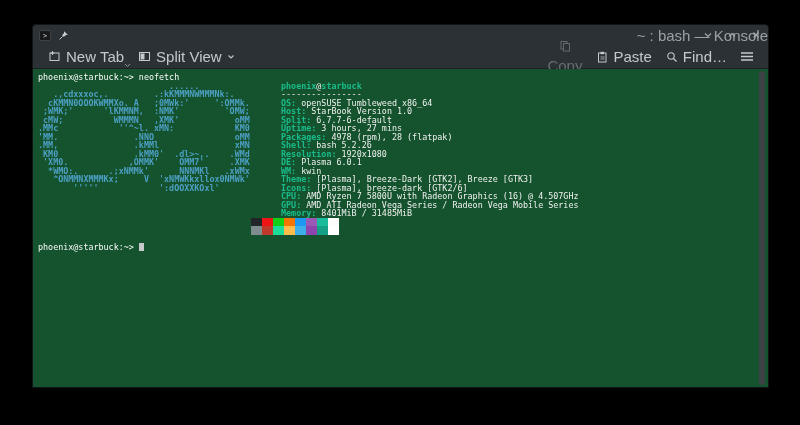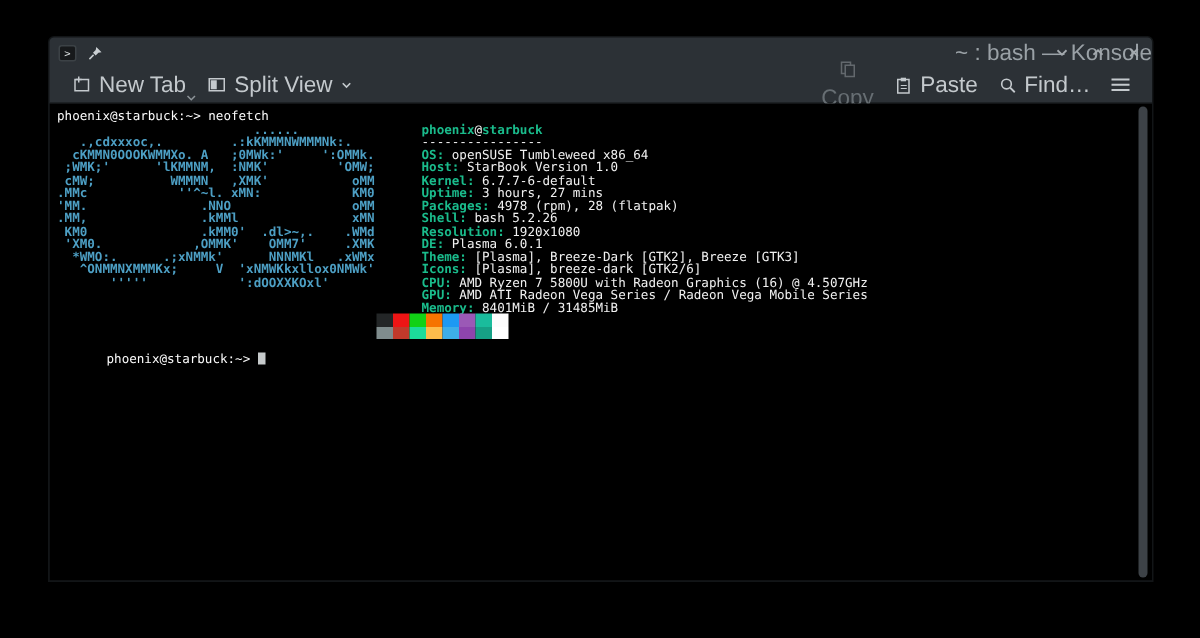--- a/index.html
+++ b/index.html
@@ -22,34 +22,34 @@
   .toolbar{height:23px;display:flex;align-items:center;padding:0 10px;gap:4px;flex:0 0 auto;
            border-bottom:1px solid #1d2124;}
   .tool-btn{display:flex;align-items:center;gap:5px;color:#c4c9cd;font-size:15px;
             padding:3px 5px;border-radius:2px;position:relative;}
   .tool-btn.disabled{color:#676e73;flex-direction:column;}
   .tool-btn.disabled svg{opacity:.5;}
   .spacer{flex:1;}
   .mini-arrow{position:absolute;right:-2px;bottom:0px;}
   .hamburger{padding:3px 4px;}
   
-  .terminal{flex:1;background:#000000;position:relative;overflow:hidden;
+  .terminal{flex:1;background:#14532d;position:relative;overflow:hidden;
             font-family:"DejaVu Sans Mono",monospace;font-size:8.4px;line-height:8.5px;
             color:#fcfcfc;}
   .term-content{position:absolute;left:5px;top:4px;right:14px;bottom:0;}
   pre{margin:0;font-family:inherit;font-size:inherit;line-height:inherit;}
   .row{position:relative;}
   .art{position:absolute;left:0;top:0;color:#4d9fc4;font-weight:bold;}
   .info{margin-left:213px;position:relative;z-index:1;}
   .info-line{white-space:pre;height:8.5px;padding-left:30px;}
   .nf-label{color:#1abc8c;font-weight:bold;}
   .nf-value{color:#f1f1f1;}
   .palette-row{display:flex;height:8.5px;}
   .palette-row span{width:11px;height:8.5px;display:block;}
-  .prompt-line{margin-top:8.5px;white-space:pre;margin-left:33px;}
+  .prompt-line{margin-top:8.5px;white-space:pre;}
   .cursor{display:inline-block;width:5px;height:8px;background:#c6cacb;vertical-align:-1px;
           margin-left:5px;}
   
   .scrollbar{position:absolute;top:2px;bottom:2px;right:2px;width:8px;}
   .scroll-handle{position:absolute;left:1px;right:1px;top:0;bottom:0;background:#3d4247;border-radius:4px;}
   svg{display:block;}
 </style>
 </head>
 <body>
 
@@ -169,26 +169,27 @@
  'XM0.            ,OMMK'    OMM7'     .XMK
   *WMO:.      .;xNMMk'      NNNMKl   .xWMx
    ^ONMMNXMMMKx;     V  'xNMWKkxllox0NMWk'
        '''''            ':dOOXXKOxl'</pre>
         <div class="info">
           <div class="info-line"><span class="nf-label">phoenix</span><span class="nf-value">@</span><span class="nf-label">starbuck</span></div>
           <div class="info-line nf-value">----------------</div>
           <div>
               <div class="info-line"><span class="nf-label">OS:</span><span class="nf-value"> openSUSE Tumbleweed x86_64</span></div>
               <div class="info-line"><span class="nf-label">Host:</span><span class="nf-value"> StarBook Version 1.0</span></div>
-              <div class="info-line"><span class="nf-label">Kernel:</span><span class="nf-value"> 6.7.7-6-default</span></div>
+              <div class="info-line"><span class="nf-label">Split:</span><span class="nf-value"> 6.7.7-6-default</span></div>
               <div class="info-line"><span class="nf-label">Uptime:</span><span class="nf-value"> 3 hours, 27 mins</span></div>
               <div class="info-line"><span class="nf-label">Packages:</span><span class="nf-value"> 4978 (rpm), 28 (flatpak)</span></div>
               <div class="info-line"><span class="nf-label">Shell:</span><span class="nf-value"> bash 5.2.26</span></div>
               <div class="info-line"><span class="nf-label">Resolution:</span><span class="nf-value"> 1920x1080</span></div>
               <div class="info-line"><span class="nf-label">DE:</span><span class="nf-value"> Plasma 6.0.1</span></div>
+              <div class="info-line"><span class="nf-label">WM:</span><span class="nf-value"> kwin</span></div>
               <div class="info-line"><span class="nf-label">Theme:</span><span class="nf-value"> [Plasma], Breeze-Dark [GTK2], Breeze [GTK3]</span></div>
               <div class="info-line"><span class="nf-label">Icons:</span><span class="nf-value"> [Plasma], breeze-dark [GTK2/6]</span></div>
               <div class="info-line"><span class="nf-label">CPU:</span><span class="nf-value"> AMD Ryzen 7 5800U with Radeon Graphics (16) @ 4.507GHz</span></div>
               <div class="info-line"><span class="nf-label">GPU:</span><span class="nf-value"> AMD ATI Radeon Vega Series / Radeon Vega Mobile Series</span></div>
               <div class="info-line"><span class="nf-label">Memory:</span><span class="nf-value"> 8401MiB / 31485MiB</span></div>
             </div>
           <div class="palette-row">
               <span style="background: rgb(35, 38, 39);"></span>
               <span style="background: rgb(237, 21, 21);"></span>
               <span style="background: rgb(17, 209, 22);"></span>

